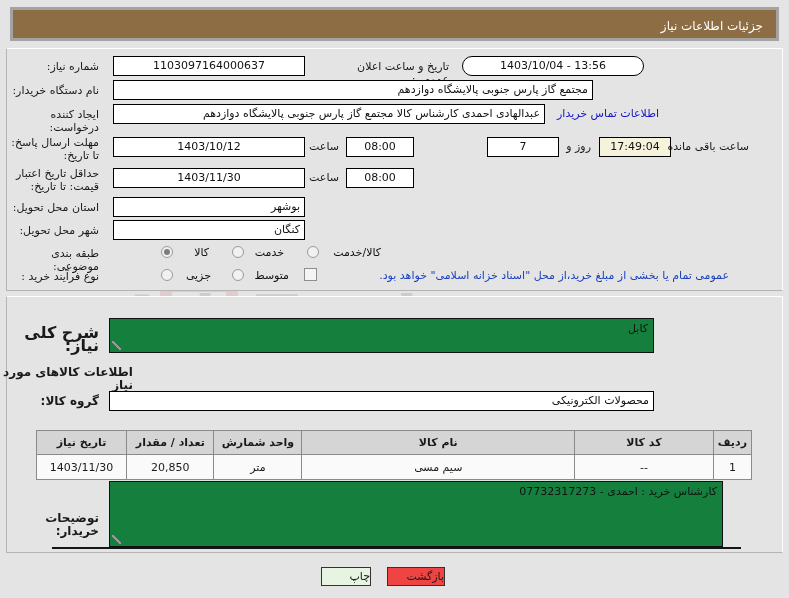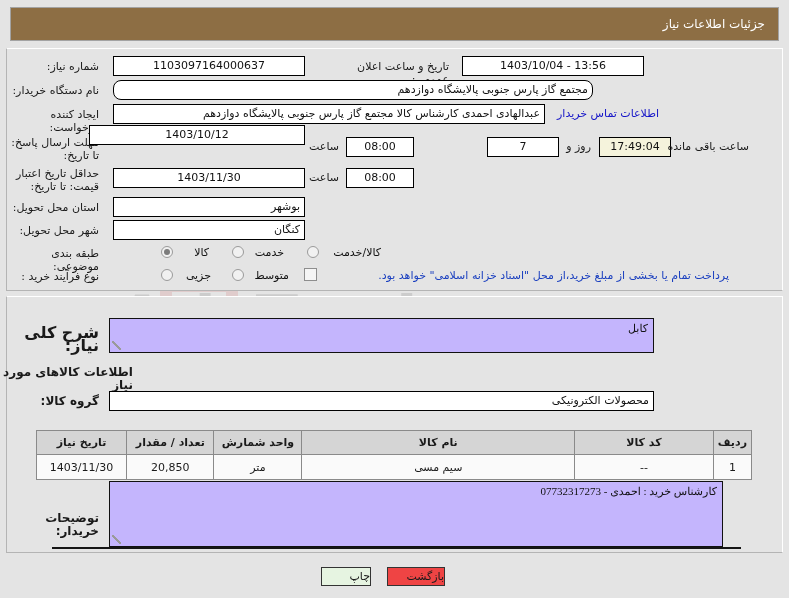--- a/index.html
+++ b/index.html
@@ -67,21 +67,21 @@
   }
 
   
   #title-bar {
     position: absolute;
     top: 7px;
     right: 10px;
     left: 10px;
     height: 34px;
     background: #8d6e44;
-    border: 1px solid #a3a3a3;
+    border: 3px solid #a3a3a3;
     box-sizing: border-box;
     z-index: 10;
   }
   #title-bar .title-text {
     position: absolute;
     right: 13px;
     top: 9px;
     color: #ffffff;
     font-size: 12px;
     font-weight: normal;
@@ -182,30 +182,29 @@
     height: 13px;
     background: #f5f5f5;
     border: 1px solid #8e8e8e;
     box-sizing: border-box;
     z-index: 12;
   }
 
   
   .bigbox {
     position: absolute;
-    background: #c4b5fd;
+    background: #15803d;
     border: 1px solid #111111;
     box-sizing: border-box;
     font-size: 11px;
     color: #111;
     padding: 3px 5px;
     text-align: right;
     z-index: 12;
     overflow: hidden;
-    font-family: Liberation Serif, serif;
   }
   .bigbox::after {
     content: "";
     position: absolute;
     left: 2px;
     bottom: 2px;
     width: 9px;
     height: 9px;
     background:
       linear-gradient(45deg, transparent 0 44%, #9a9a9a 44% 56%, transparent 56% 100%);
@@ -276,31 +275,31 @@
 <div id="title-bar">
   <div class="title-text">جزئیات اطلاعات نیاز</div>
 </div>
 
 <div id="panel-top" class="panel"></div>
 
 <div class="lbl" style="right:690px; top:60px; width:88px;">شماره نیاز:</div>
 <div class="fld center" style="right:484px; top:56px; width:192px;">1103097164000637</div>
 
 <div class="lbl" style="right:340px; top:60px; width:132px;">تاریخ و ساعت اعلان عمومی:</div>
-<div class="fld center" style="right:145px; top:56px; width:182px;">13:56 - 1403/10/04</div>
+<div class="fld center" style="right:145px; top:56px; width:182px;border-radius:10px;">13:56 - 1403/10/04</div>
 
 <div class="lbl" style="right:690px; top:84px; width:88px;">نام دستگاه خریدار:</div>
-<div class="fld right" style="right:196px; top:80px; width:480px;border-radius:8px;">مجتمع گاز پارس جنوبی  پالایشگاه دوازدهم</div>
+<div class="fld right" style="right:196px; top:80px; width:480px;">مجتمع گاز پارس جنوبی  پالایشگاه دوازدهم</div>
 
 <div class="lbl" style="right:690px; top:108px; width:92px;">ایجاد کننده درخواست:</div>
 <div class="fld right" style="right:244px; top:104px; width:432px;">عبدالهادی احمدی کارشناس کالا مجتمع گاز پارس جنوبی  پالایشگاه دوازدهم</div>
 <div class="link" style="right:128px; top:104px; width:106px; text-align:center;">اطلاعات تماس خریدار</div>
 
 <div class="lbl" style="right:690px; top:136px; width:92px;">مهلت ارسال پاسخ: تا تاریخ:</div>
-<div class="fld center" style="right:484px; top:125px; width:216px;text-align:center;">1403/10/12</div>
+<div class="fld center" style="right:484px; top:137px; width:192px;text-align:center;">1403/10/12</div>
 <div class="inline-txt" style="right:450px; top:137px;">ساعت</div>
 <div class="fld center" style="right:375px; top:137px; width:68px;">08:00</div>
 
 <div class="fld center" style="right:230px; top:137px; width:72px;">7</div>
 <div class="inline-txt" style="right:198px; top:137px;">روز و</div>
 <div class="fld cream center" style="right:118px; top:137px; width:72px;">17:49:04</div>
 <div class="inline-txt" style="right:40px; top:137px;">ساعت باقی مانده</div>
 
 <div class="lbl" style="right:690px; top:167px; width:92px;">حداقل تاریخ اعتبار قیمت: تا تاریخ:</div>
 <div class="fld center" style="right:484px; top:168px; width:192px;">1403/11/30</div>
@@ -321,21 +320,21 @@
 <div class="radio" style="right:470px; top:246px;"></div>
 <div class="radio-lbl" style="right:408px; top:247px;">کالا/خدمت</div>
 
 <div class="lbl" style="right:690px; top:270px; width:92px;">نوع فرآیند خرید :</div>
 <div class="radio" style="right:616px; top:269px;"></div>
 <div class="radio-lbl" style="right:578px; top:270px;">جزیی</div>
 <div class="radio" style="right:545px; top:269px;"></div>
 <div class="radio-lbl" style="right:500px; top:270px;">متوسط</div>
 
 <div class="checkbox" style="right:472px; top:268px;"></div>
-<div class="bluetxt" style="right:60px; top:268px; width:400px; text-align:right;">پرداخت تمام یا بخشی از مبلغ خرید،از محل "اسناد خزانه اسلامی" خواهد بود.</div>
+<div class="bluetxt" style="right:60px; top:268px; width:400px; text-align:right;">عمومی تمام یا بخشی از مبلغ خرید،از محل "اسناد خزانه اسلامی" خواهد بود.</div>
 
 <div id="panel-middle" class="panel"></div>
 
 <div class="lbl lbl-bold" style="right:690px; top:326px; width:92px; font-size:16px;">شرح کلی نیاز:</div>
 <div class="bigbox" style="right:135px; top:318px; width:545px; height:35px;">کابل</div>
 
 <div class="lbl lbl-bold" style="right:656px; top:366px; width:145px; font-size:12px;">اطلاعات کالاهای مورد نیاز</div>
 
 <div class="lbl lbl-bold" style="right:690px; top:395px; width:92px; font-size:12px;">گروه کالا:</div>
 <div class="fld right" style="right:135px; top:391px; width:545px;">محصولات الکترونیکی</div>

